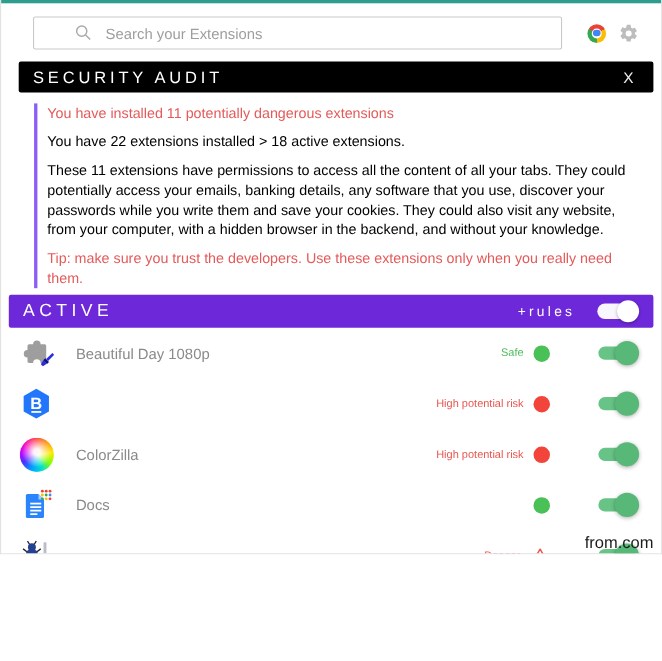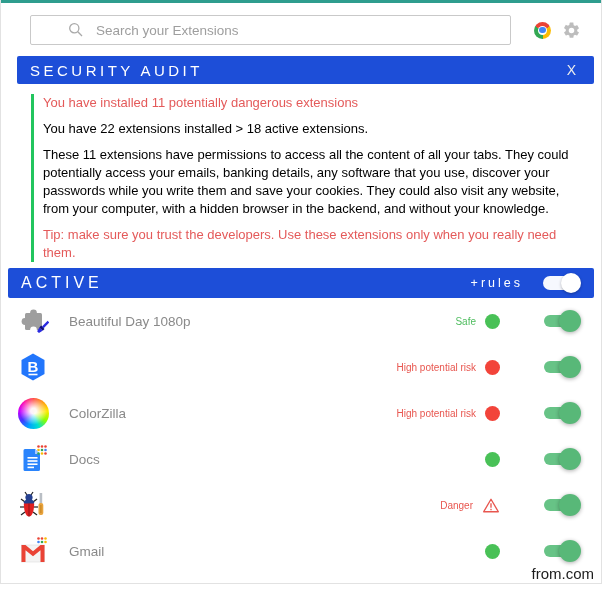--- a/index.html
+++ b/index.html
@@ -1,19 +1,19 @@
 <!DOCTYPE html>
 <html><head>
 <meta charset="utf-8">
 <style>
   * { margin:0; padding:0; box-sizing:border-box; }
   html,body { background:#fff; }
   body { font-family:"Liberation Sans", sans-serif; }
   .container {
-    width:602px; height:584px; position:relative; background:#fff;
+    width:602px; height:504px; position:relative; background:#fff;
     border:1px solid #e2e2e2; border-top:none; overflow:hidden;
   }
   .top-strip { height:3px; background:#2f9d8e; }
 
   
   .header { display:flex; align-items:center; padding:12px 20px 11px 29px; }
   .search-box {
     width:481px; height:30px; border:1px solid #c9c9c9; border-radius:2px;
     display:flex; align-items:center; background:#fff;
   }
@@ -29,29 +29,29 @@
     background:conic-gradient(from -60deg, #ea4335 0 120deg, #fbbc05 120deg 240deg, #34a853 240deg 360deg);
   }
   .chrome::before { content:""; position:absolute; inset:4px; background:#fff; border-radius:50%; }
   .chrome::after  { content:""; position:absolute; inset:5.3px; background:#4285f4; border-radius:50%; }
 
   
   .bar {
     margin:0 7px; height:28px; border-radius:2px; display:flex; align-items:center;
     padding:0 13px; color:#fff;
   }
-  .bar.gray { background:#1d4ed8;margin-left:16px; }
-  .bar.green { background:#1d4ed8; height:30px; margin-top:6px; }
+  .bar.gray { background:#000000;margin-left:16px; }
+  .bar.green { background:#6d28d9; height:30px; margin-top:6px; }
   .bar-title { font-size:15px; letter-spacing:3.5px; font-weight:300; }
   .bar.green .bar-title { font-size:16px; letter-spacing:4px; }
   .close-x { margin-left:auto; font-size:14px; color:#ededed; cursor:default; padding:0 5px; }
   .rules { margin-left:auto; font-size:12.5px; letter-spacing:3px; font-weight:300; }
 
   
-  .audit { margin:10px 12px 0 30px; border-left:3px solid #22c55e; padding-left:9px; }
+  .audit { margin:10px 12px 0 30px; border-left:3px solid #8b5cf6; padding-left:9px; }
   .audit p { font-size:13px; line-height:18px; margin-bottom:8px; font-weight:300; }
   .audit p:last-child { margin-bottom:0; }
   .txt-red { color:#e45a5a; }
   .txt-gray { color:#000000; }
   .audit .desc { max-width:535px; }
 
   
   .toggle { position:relative; flex:none; }
   .toggle.white { width:34px; height:14px; background:rgba(255,255,255,.96); border-radius:7px; margin-left:20px; margin-right:4px; }
   .toggle.white .knob {

